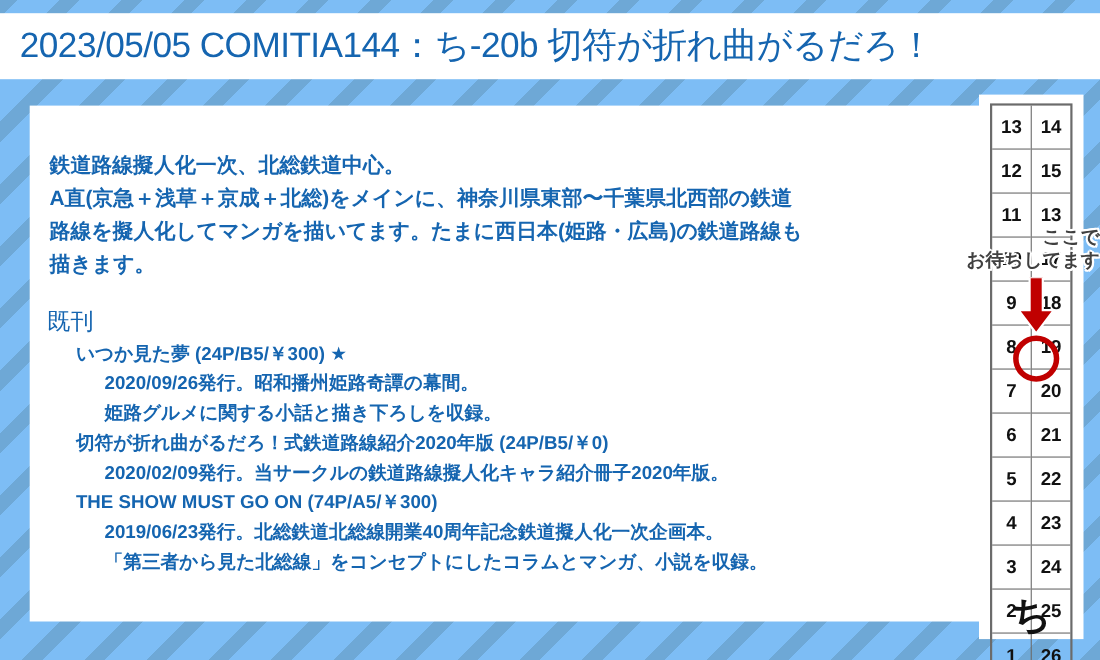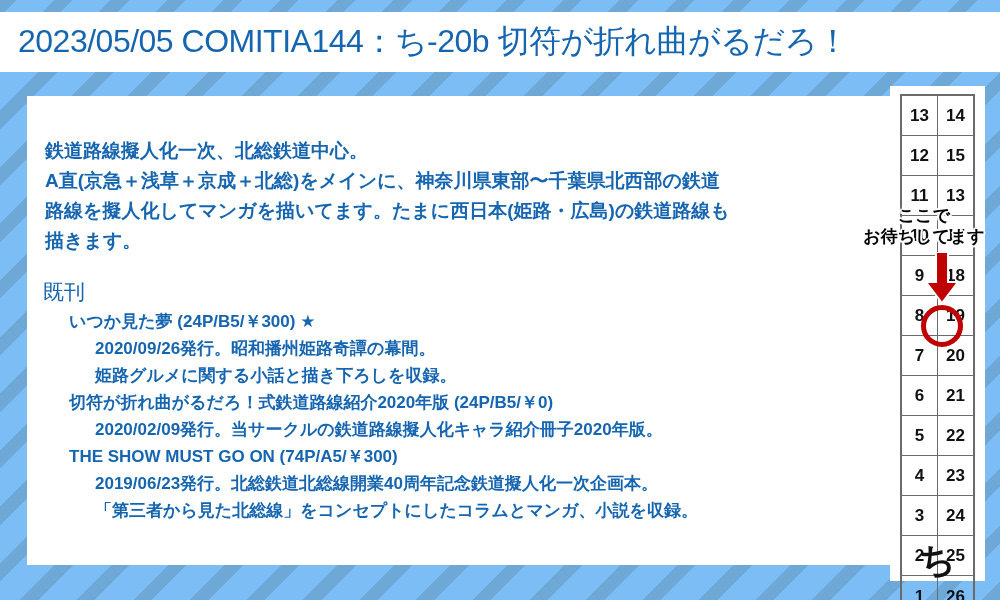--- a/index.html
+++ b/index.html
@@ -97,22 +97,22 @@
   #booth-marker{
     position:absolute;left:921px;top:305px;
     width:42px;height:42px;border-radius:50%;
     border:5px solid #c00000;box-sizing:border-box;
     pointer-events:none;
   }
 
   
   #map-annotation{
     position:absolute;left:848px;top:205px;width:152px;
-    text-align:center;
-    color:#000000;
+    text-align:right;
+    color:#404040;
     font-size:17px;font-weight:bold;line-height:21px;
     text-shadow:
        2px 0 #fff, -2px 0 #fff, 0 2px #fff, 0 -2px #fff,
        1.5px 1.5px #fff, -1.5px 1.5px #fff, 1.5px -1.5px #fff, -1.5px -1.5px #fff;
     white-space:nowrap;
   }
   #map-annotation span{display:block;}
 
   
   #map-arrow{

